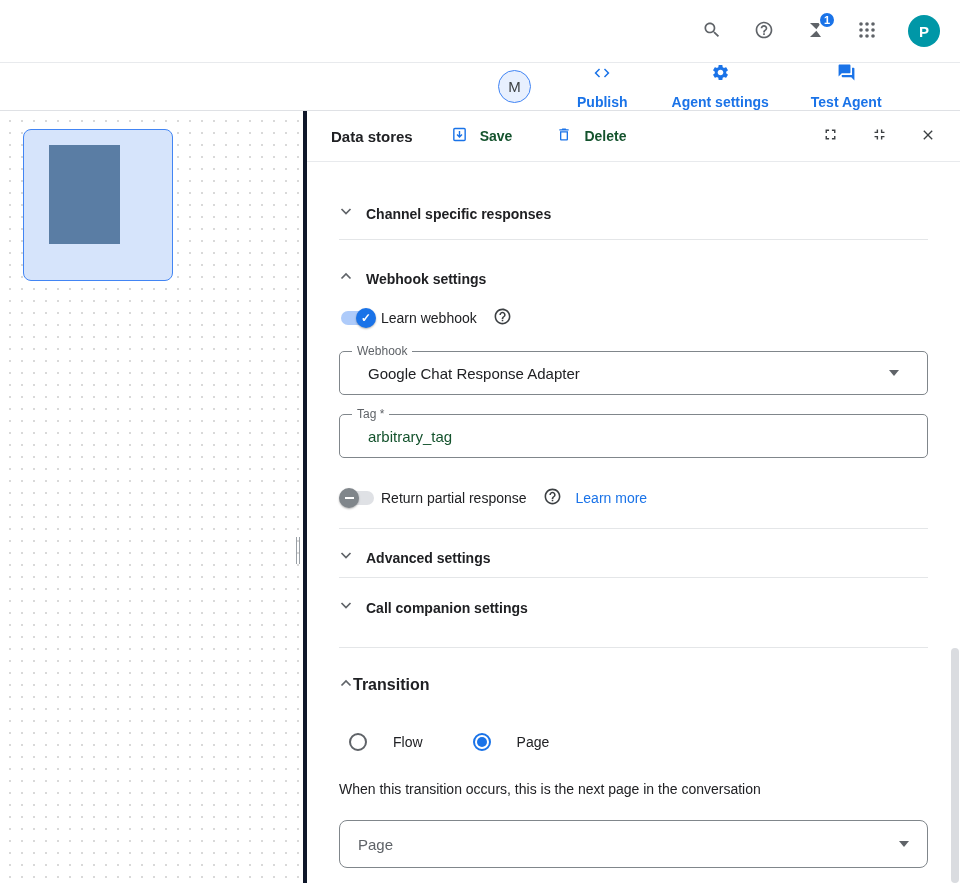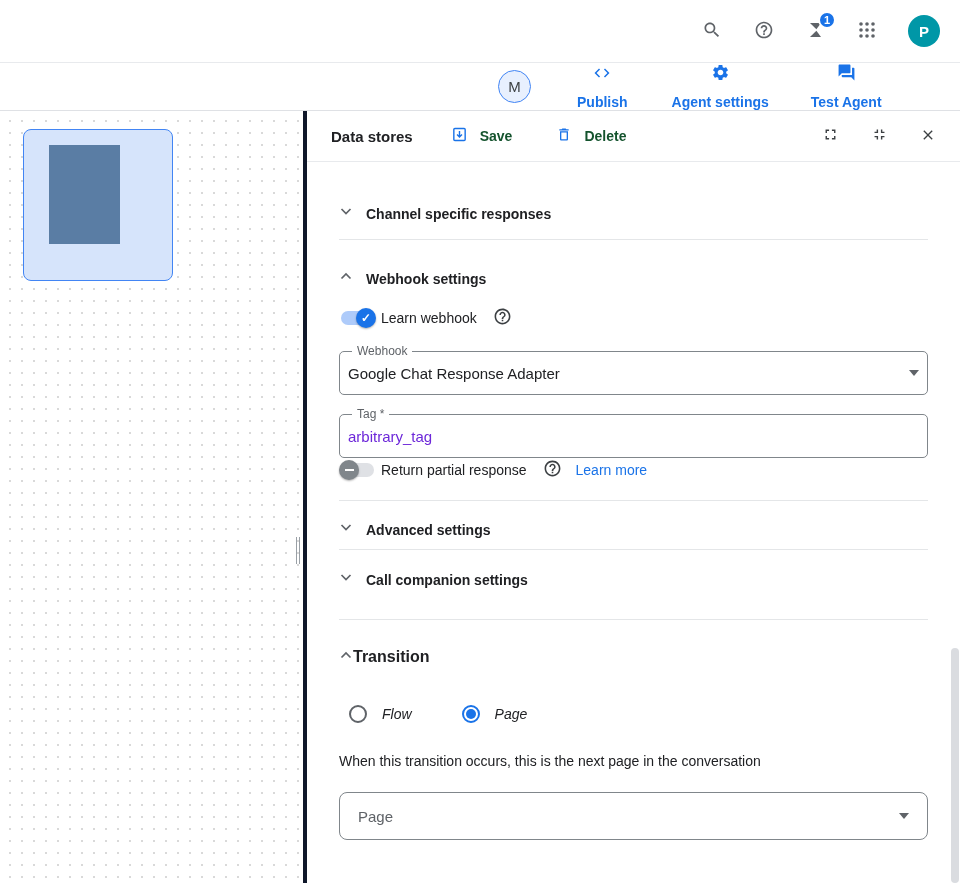--- a/index.html
+++ b/index.html
@@ -69,34 +69,34 @@
   .toggle.on .thumb { right:0; background:#1a73e8; color:#fff; font-size:12px; font-weight:bold; }
   .toggle.off .track { background:#dfe1e5; }
   .toggle.off .thumb { left:0; background:#80868b; }
   .toggle.off .thumb i { display:block; width:9px; height:2px; background:#fff; }
   .toggle-label { font-size:14px; color:#202124; margin-left:5px; }
   .help-btn { background:none; border:none; cursor:pointer; padding:0; margin-left:16px; display:flex; }
   .learn-more { background:none; border:none; cursor:pointer; color:#1a73e8; font-size:14px;
     font-family:"Liberation Sans",sans-serif; margin-left:14px; }
 
   .field { position:relative; width:100%; height:44px; border:1px solid #80868b; border-radius:5px;
-    display:flex; align-items:center; padding:0 8px; cursor:pointer; background:#fff; }
+    display:flex; align-items:center; padding:0 28px; cursor:pointer; background:#fff; }
   .field .flabel { position:absolute; left:12px; top:-8px; background:#fff; padding:0 5px;
     font-size:12px; color:#5f6368; }
   .field .fvalue { font-size:15px; color:#202124; }
-  .field input { border:none; outline:none; font-size:15px; color:#6d28d9; width:100%;
+  .field input { border:none; outline:none; font-size:15px; color:#14532d; width:100%;
     font-family:"Liberation Sans",sans-serif; background:transparent; }
   .caret { width:0; height:0; border-left:5px solid transparent; border-right:5px solid transparent;
     border-top:6px solid #5f6368; margin-left:auto; }
 
   .transition-row { display:flex; align-items:center; gap:0; height:30px; cursor:pointer; }
   .transition-label { font-size:16px; font-weight:bold; color:#202124; }
 
   .radio-row { display:flex; align-items:center; height:24px; padding-left:10px; }
-  .radio { display:flex; align-items:center; gap:15px; background:none; border:none; cursor:pointer;font-style:italic; }
+  .radio { display:flex; align-items:center; gap:26px; background:none; border:none; cursor:pointer; }
   .radio .circ { width:18px; height:18px; border-radius:50%; border:2px solid #5f6368;
     display:flex; align-items:center; justify-content:center; }
   .radio.sel .circ { border-color:#1a73e8; }
   .radio.sel .circ i { display:block; width:10px; height:10px; border-radius:50%; background:#1a73e8; }
   .radio .rlabel { font-size:14px; color:#202124; }
   .radio + .radio { margin-left:50px; }
 
   .desc { font-size:14px; color:#202124; }
 
   .page-select { position:relative; width:100%; height:48px; border:1px solid #80868b; border-radius:8px;
@@ -282,21 +282,21 @@
         <span class="flabel">Webhook</span>
         <span class="fvalue">Google Chat Response Adapter</span>
         <span class="caret"></span>
       </div>
 
       <div class="field" style="margin-top:19px">
         <span class="flabel">Tag *</span>
         <input type="text" value="arbitrary_tag" style="">
       </div>
 
-      <div class="toggle-row" style="">
+      <div class="toggle-row" style="margin-top:28px">
         <button class="toggle off">
           <span class="track"></span>
           <span class="thumb">
               <i></i>
             </span>
         </button>
         <span class="toggle-label">Return partial response</span>
         <button class="help-btn">
           <span>
             <svg width="19" height="19" viewBox="0 0 24 24">

